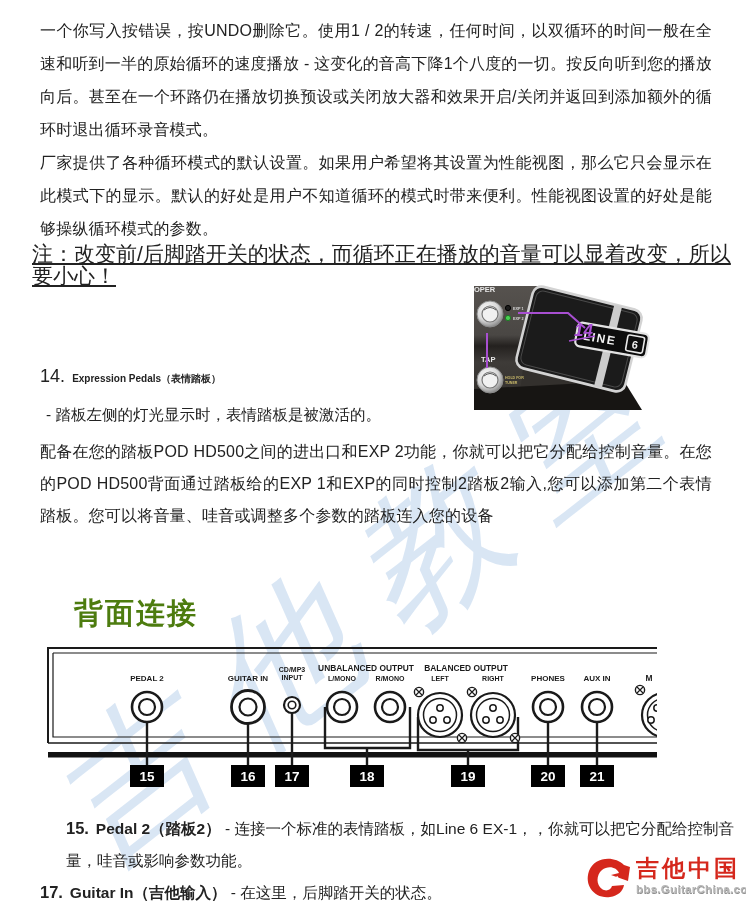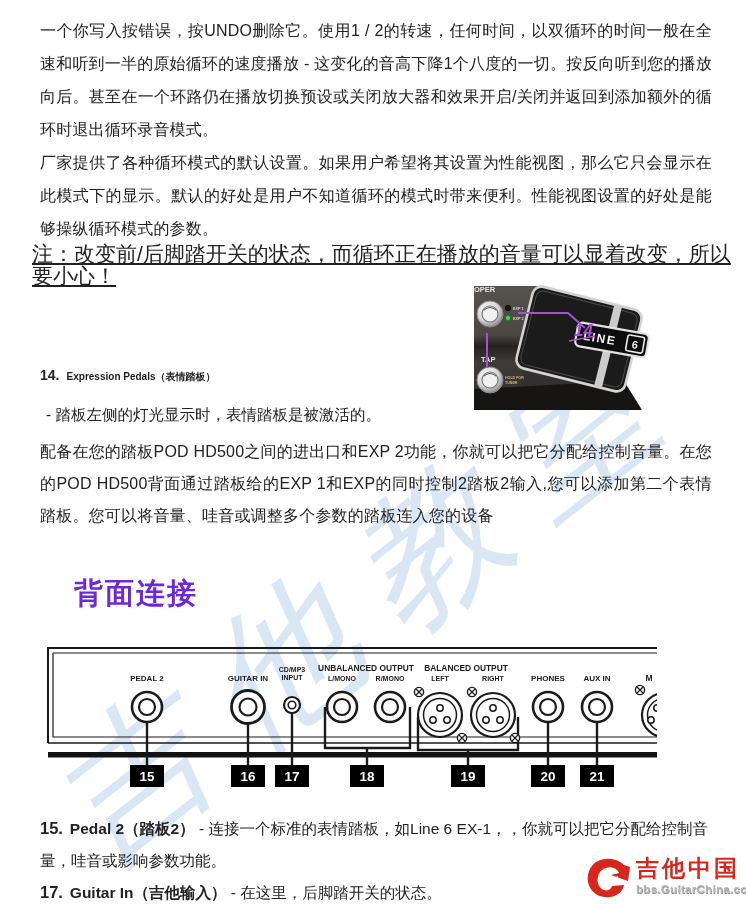--- a/index.html
+++ b/index.html
@@ -3,30 +3,30 @@
 <meta charset="utf-8">
 <style>
   html,body{margin:0;padding:0;background:#ffffff;}
   .page{position:relative;width:746px;height:905px;background:#ffffff;overflow:hidden;
         font-family:"Liberation Sans","DejaVu Sans",sans-serif;color:#222222;}
   
   .para{position:absolute;left:40px;width:672px;font-size:16px;line-height:33px;
         text-align:justify;letter-spacing:0.2px;z-index:2;}
   .note{position:absolute;left:32px;width:700px;font-size:21px;line-height:22px;z-index:2;text-decoration:underline;}
   .h14{position:absolute;left:40px;top:366px;z-index:2;}
-  .h14 .num{font-size:14px;font-weight:bold;}
+  .h14 .num{font-size:18px;font-weight:normal;}
   .h14 .ttl{font-size:10px;font-weight:bold;}
   .bullet{position:absolute;left:46px;top:405px;font-size:15.5px;z-index:2;}
   .p3{top:436px;line-height:32px;}
-  .rear-h{position:absolute;left:74px;top:574px;font-size:29px;font-weight:bold;
-          color:#6d28d9;z-index:2;letter-spacing:2px;}
+  .rear-h{position:absolute;left:74px;top:594px;font-size:29px;font-weight:bold;
+          color:#4d7c0f;z-index:2;letter-spacing:2px;}
   .item{position:absolute;left:40px;width:680px;font-size:15.5px;line-height:32px;z-index:2;}
   .item .inum{font-size:16.5px;font-weight:bold;}
   .item .iname{font-size:15.5px;font-weight:bold;}
-  .i15{top:812px;}
+  .i15{top:812px;margin-left:26px;}
   .i16{top:876px;}
   
   .watermark{position:absolute;left:74px;top:728px;z-index:1;font-size:150px;
              letter-spacing:38px;white-space:nowrap;font-style:italic;
              color:var(--wm,#a5c4e6);opacity:0.42;transform:rotate(-38deg);
              transform-origin:0 50%;pointer-events:none;}
   
   .photo{position:absolute;left:474px;top:283px;z-index:2;}
   .panel{position:absolute;left:45px;top:645px;z-index:2;}
   svg text{font-family:"Liberation Sans","DejaVu Sans",sans-serif;}

